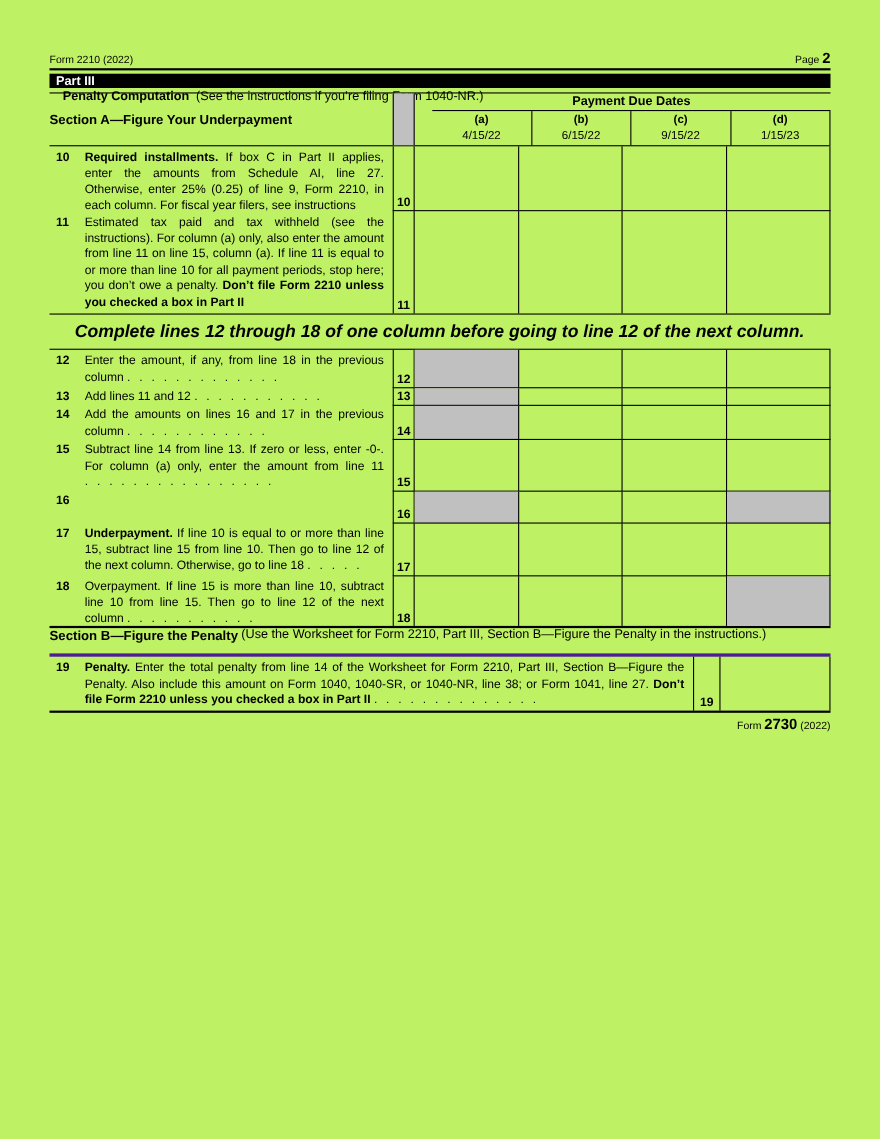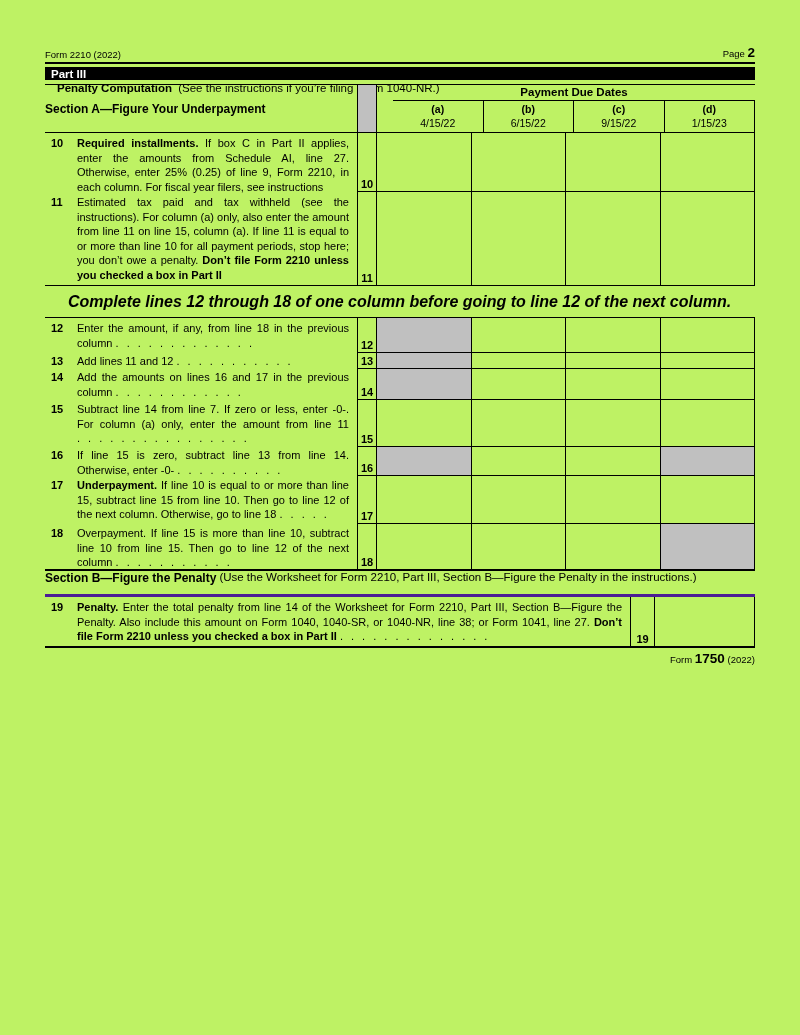--- a/index.html
+++ b/index.html
@@ -199,38 +199,34 @@
         <div class="cell shaded"></div>
         <div class="cell"></div>
         <div class="cell"></div>
         <div class="cell"></div>
       </div>
 
       <div class="frow hb" style="height:47px">
         <div class="desc" style="padding-top:2px">
           <span class="ln">15</span>
           <div class="dtext">
-            <span>Subtract line 14 from line 7. If zero or less, enter -0-. For column (a) only, enter the amount from line 11</span>
+            <span>Subtract line 14 from line 13. If zero or less, enter -0-. For column (a) only, enter the amount from line 11</span>
             <span class="dots">. . . . . . . . . . . . . . . .</span>
           </div>
         </div>
         <div class="numcol">15</div>
         <div class="cell"></div>
         <div class="cell"></div>
         <div class="cell"></div>
         <div class="cell"></div>
       </div>
 
       <div class="frow hb" style="height:29px">
         <div class="desc" style="padding-top:1px">
           <span class="ln">16</span>
-          <div class="dtext">
-            <span>If line 15 is zero, subtract line 13 from line 14. Otherwise, enter -0-</span>
-            <span class="dots">. . . . . . . . . .</span>
-          </div>
         </div>
         <div class="numcol">16</div>
         <div class="cell shaded"></div>
         <div class="cell"></div>
         <div class="cell"></div>
         <div class="cell shaded"></div>
       </div>
 
       <div class="frow hb" style="height:48px">
         <div class="desc" style="padding-top:2px">
@@ -279,18 +275,18 @@
           <b>Don’t file Form 2210 unless you checked a box in Part II</b>
           <span class="dots">. . . . . . . . . . . . . .</span>
         </div>
       </div>
       <div class="numcol numcol19">19</div>
       <div class="cell cell19"></div>
     </div>
 
     <div class="footer">
       <span>Form</span>
-      <b>1750</b>
+      <b>2730</b>
       <span>(2022)</span>
     </div>
 
   </div>
 </div>
 
 </body></html>

